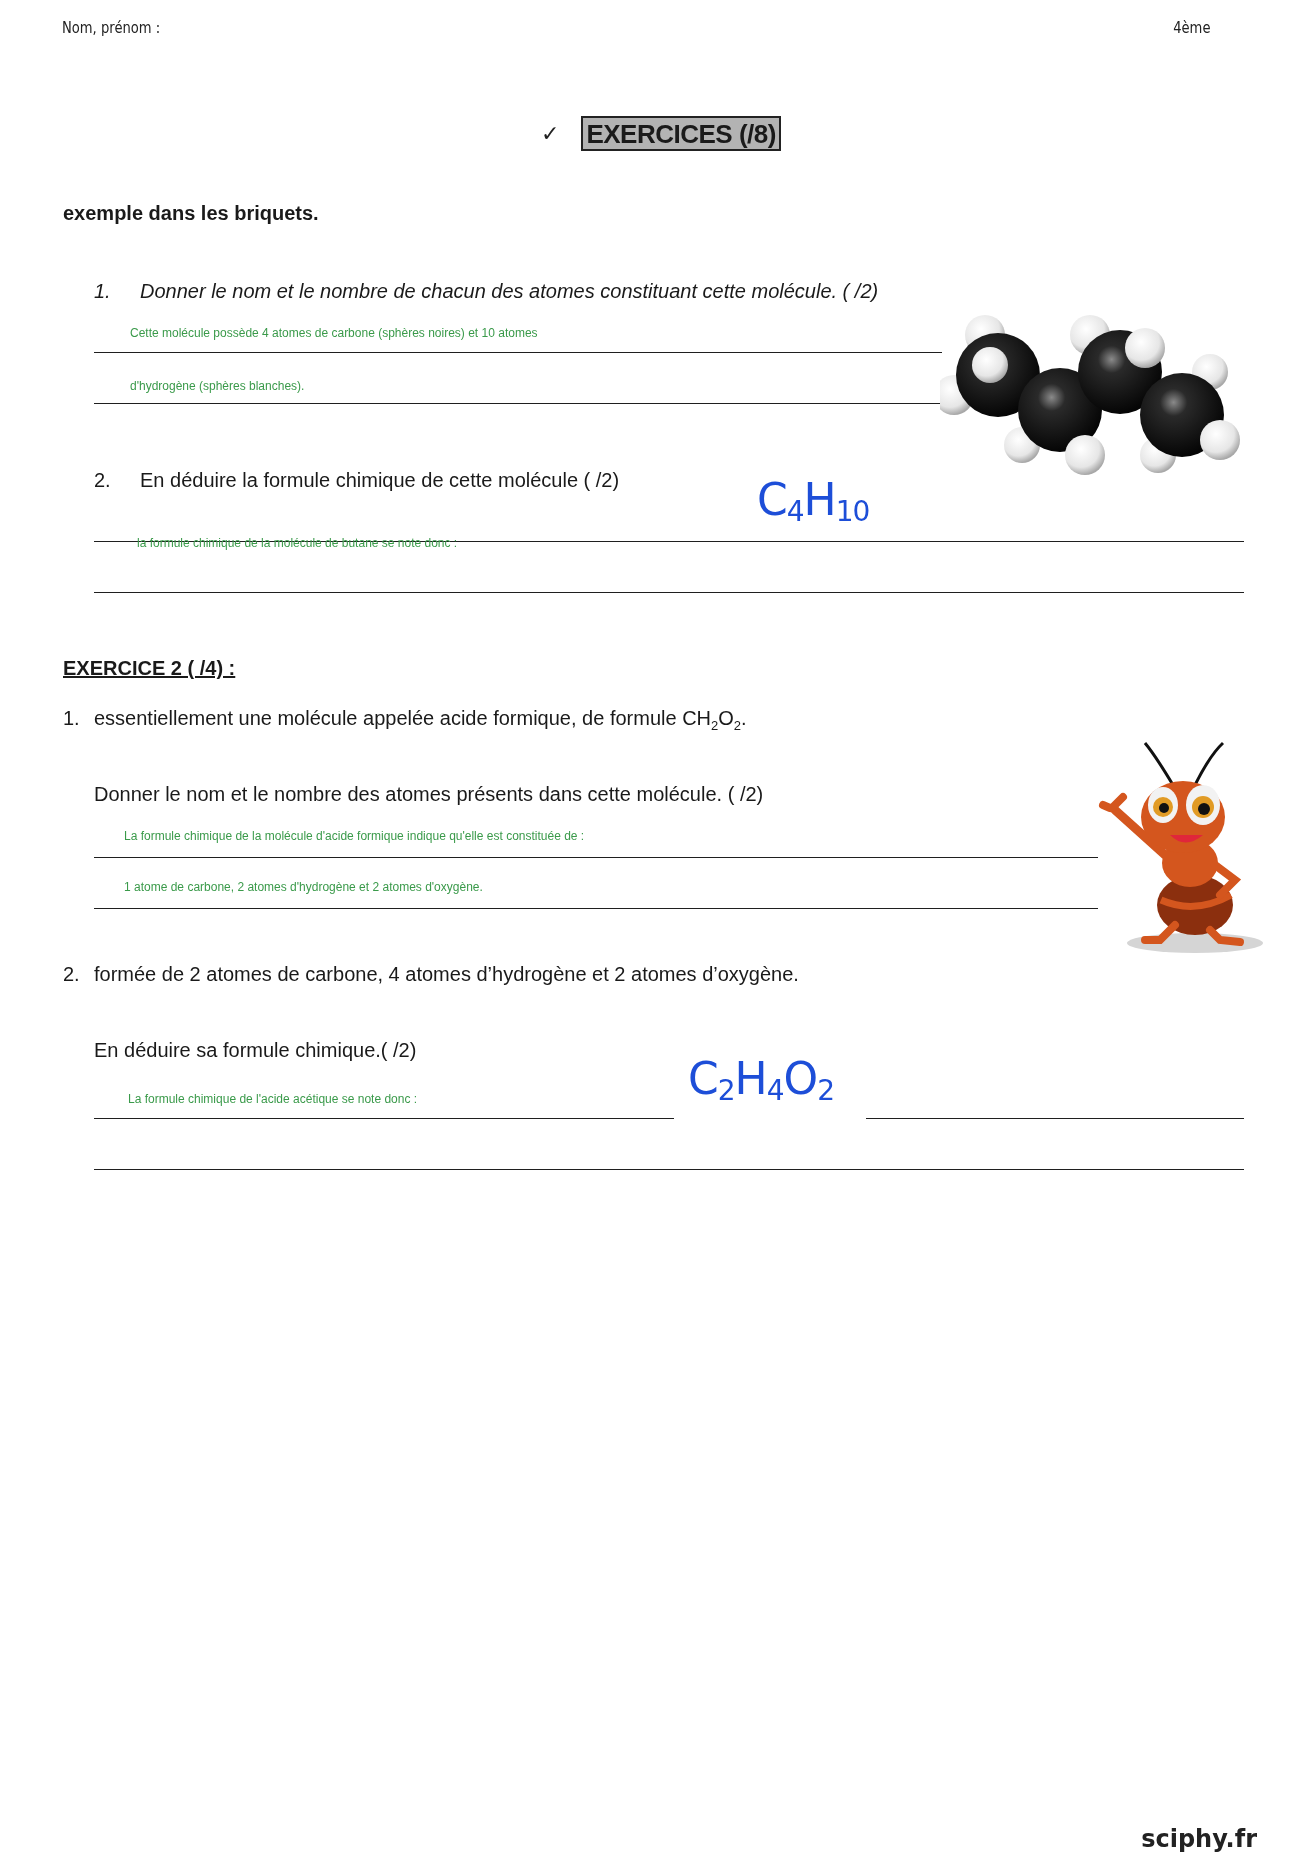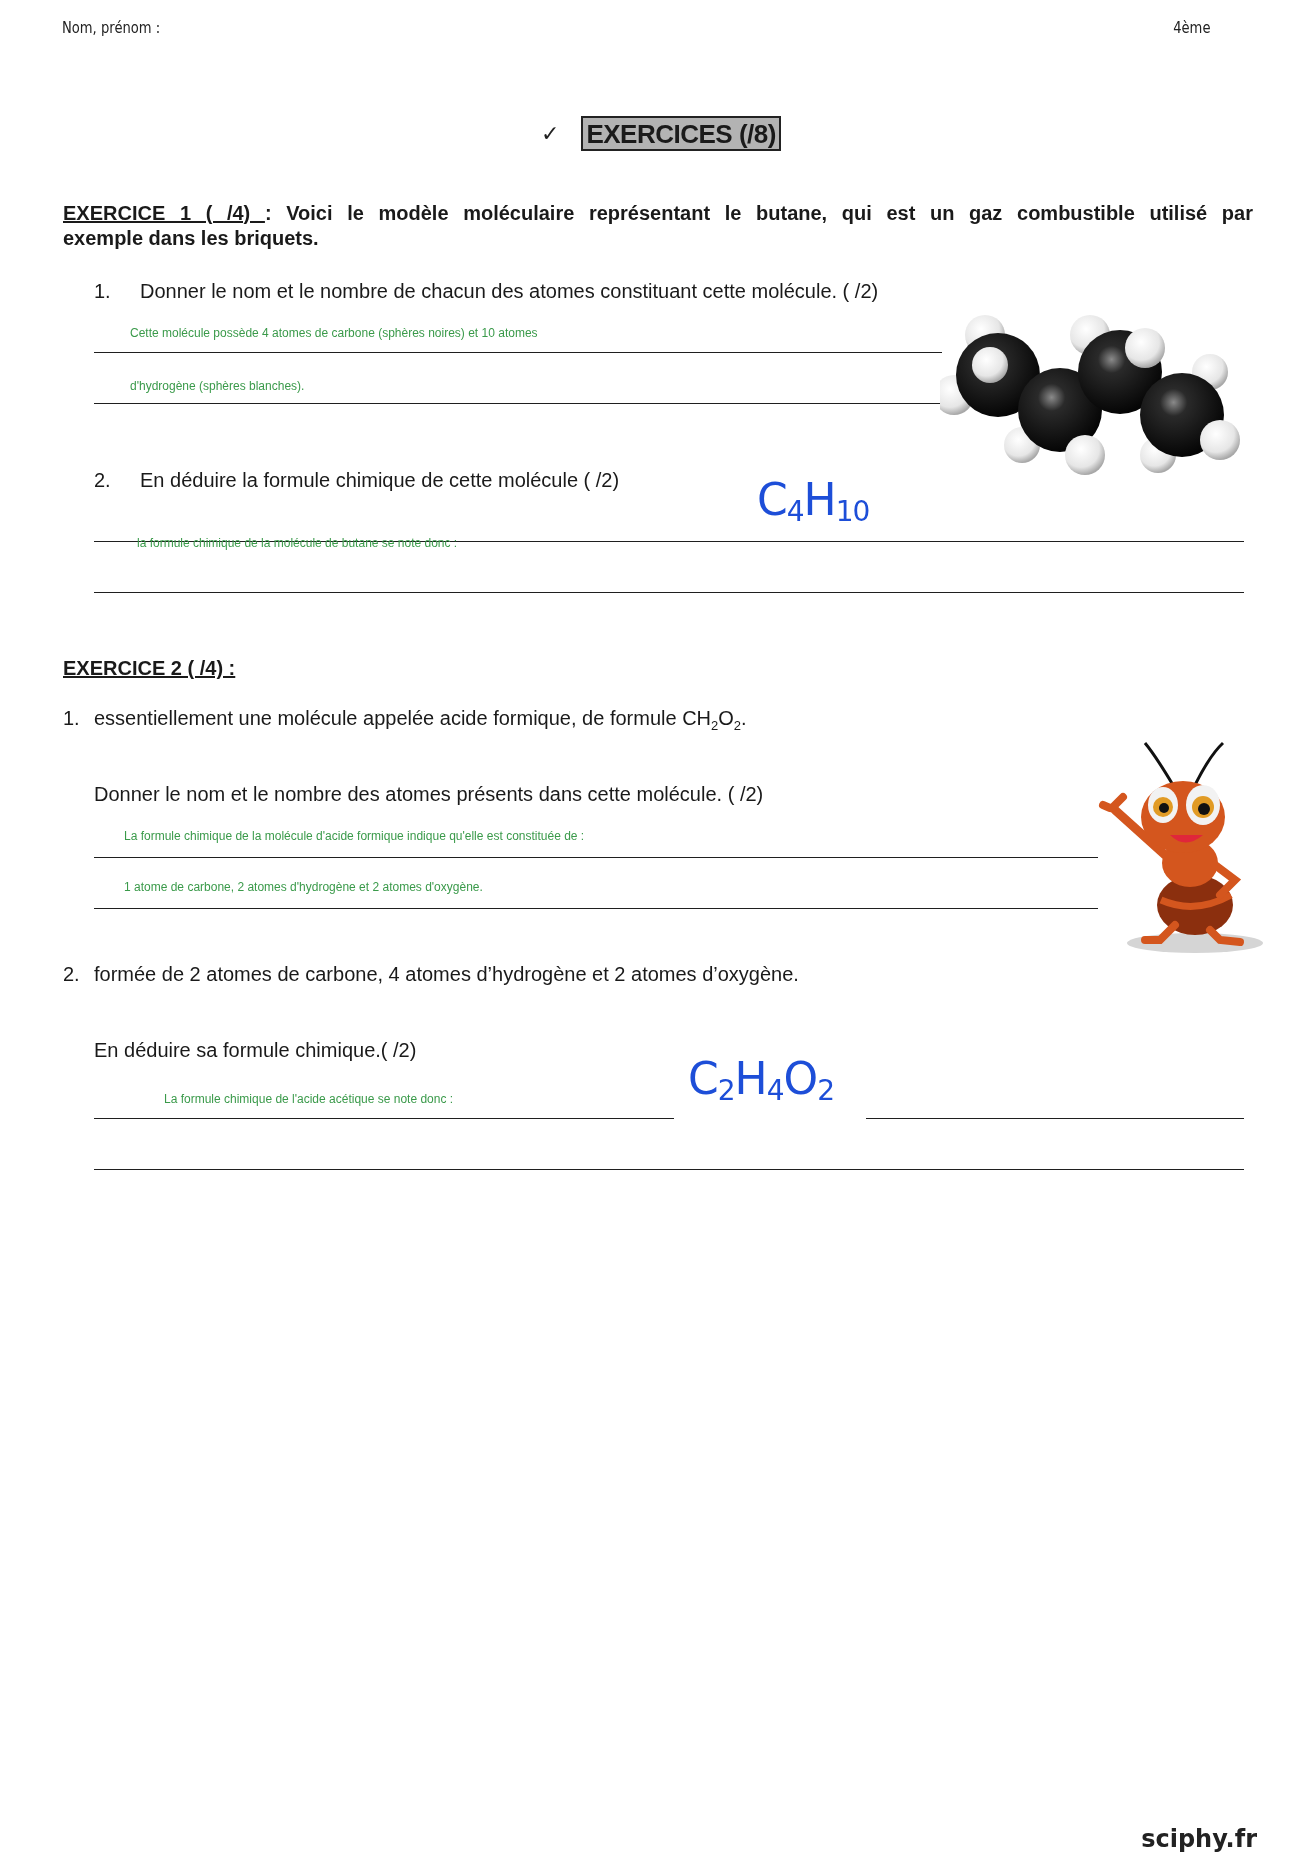--- a/index.html
+++ b/index.html
@@ -40,27 +40,24 @@
 
 <div class="abs hdr" style="left:62px; top:18px;">Nom, prénom :</div>
 <div class="abs hdr hdr-right" style="right:105px; top:18px;">4ème</div>
 
 <div class="abs title-wrap">
   <span class="check">✓</span>
   <span class="title-box">EXERCICES (/8)</span>
 </div>
 
 <div class="abs para bold" style="left:63px; top:201px; width:1190px;">
-  <div style="text-align:justify; text-align-last:justify;">
-    <span class="u">EXERCICE 1 ( /4) </span><span>: Voici le modèle moléculaire représentant le butane, qui est un gaz combustible utilisé par</span>
-  </div>
   <div>exemple dans les briquets.</div>
 </div>
 
-<div class="abs para" style="left:94px; top:279px;">
+<div class="abs para" style="left:94px; top:279px;font-style:italic;">
   <span class="num">1.</span><span>Donner le nom et le nombre de chacun des atomes constituant cette molécule. ( /2)</span>
 </div>
 
 <div class="line" style="left:94px; top:352px; width:848px;"></div>
 <div class="abs answer" style="left:130px; top:326px;">Cette molécule possède 4 atomes de carbone (sphères noires) et 10 atomes</div>
 <div class="line" style="left:94px; top:403px; width:848px;"></div>
 <div class="abs answer" style="left:130px; top:379px;">d'hydrogène (sphères blanches).</div>
 
 <div class="abs" style="left:940px; top:310px; width:320px; height:170px;">
   <svg width="320" height="170" viewBox="0 0 320 170">
@@ -152,16 +149,16 @@
     </div>
   </div>
 </div>
 <div class="abs para" style="left:94px; top:1038px;">En déduire sa formule chimique.( /2)</div>
 
 <div class="abs formula-img" style="left:688px; top:1053px;">
   <span>C</span><sub>2</sub><span>H</span><sub>4</sub><span>O</span><sub>2</sub>
 </div>
 <div class="line" style="left:94px; top:1118px; width:580px;"></div>
 <div class="line" style="left:866px; top:1118px; width:378px;"></div>
-<div class="abs answer" style="left:128px; top:1092px;margin-left:36px;">La formule chimique de l'acide acétique se note donc :</div>
+<div class="abs answer" style="left:128px; top:1092px;">La formule chimique de l'acide acétique se note donc :</div>
 <div class="line" style="left:94px; top:1169px; width:1150px;"></div>
 
 <div class="abs footer">sciphy.fr</div>
 
 </body></html>

